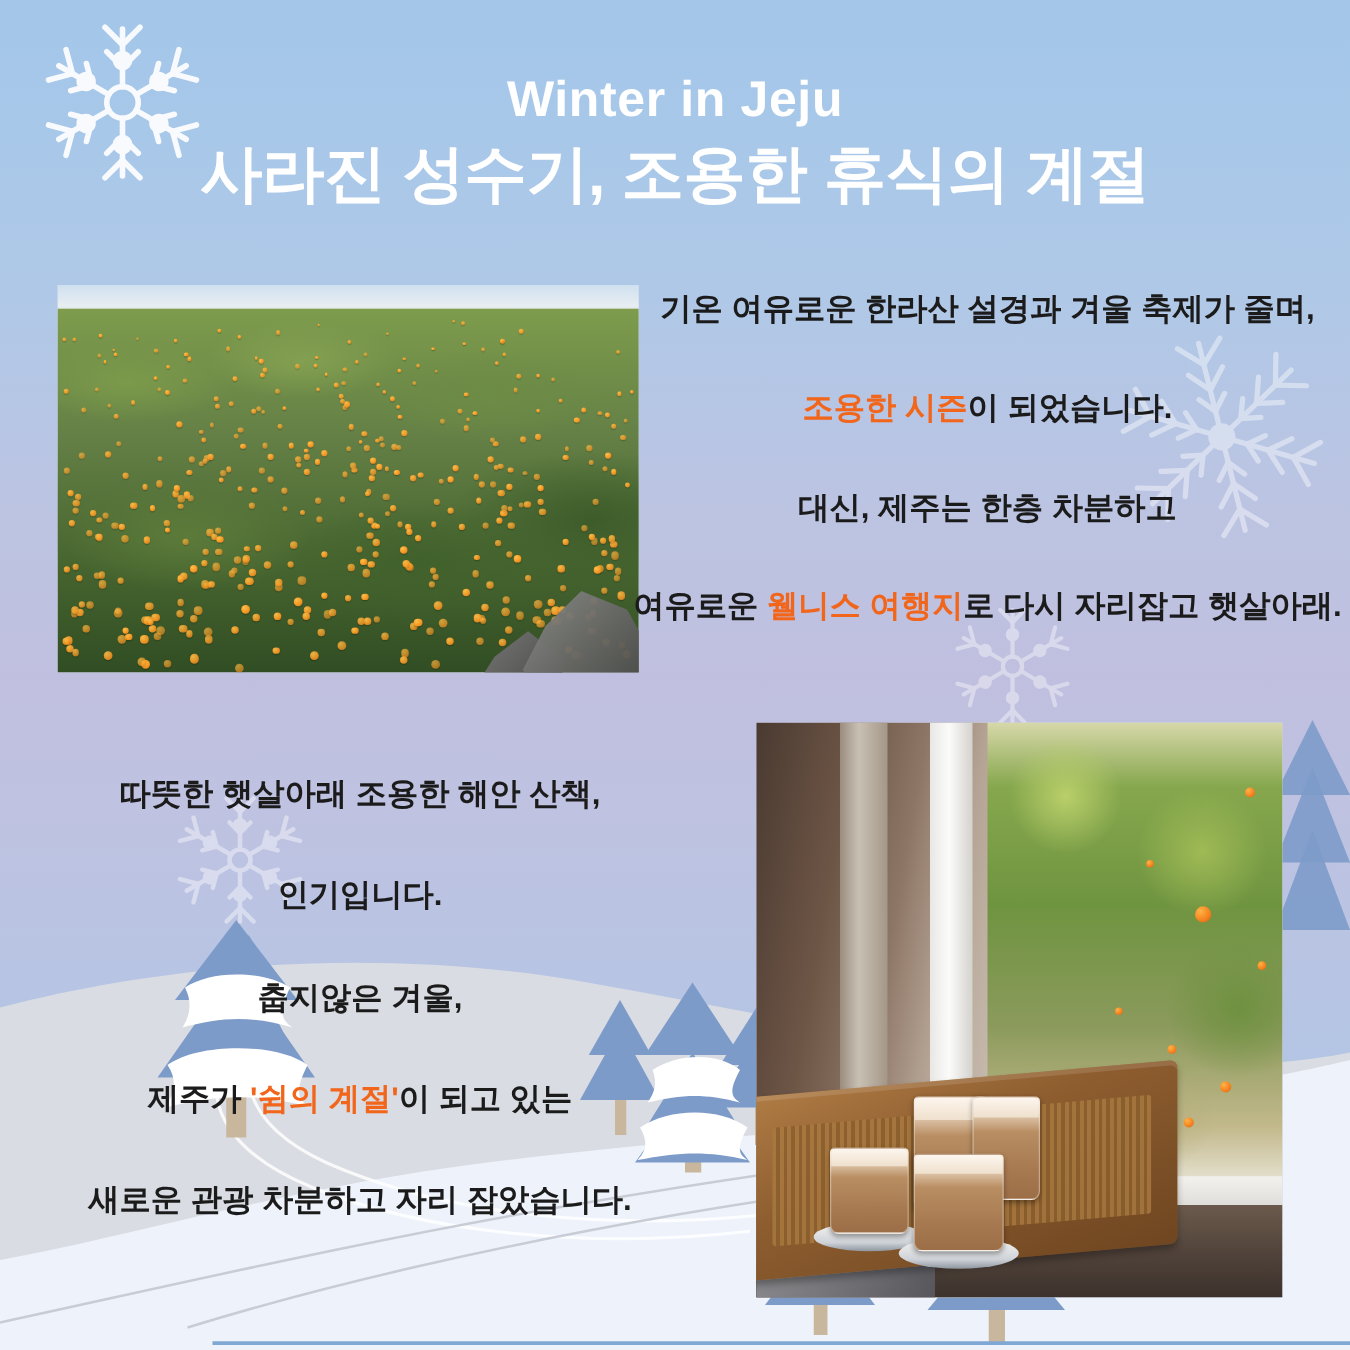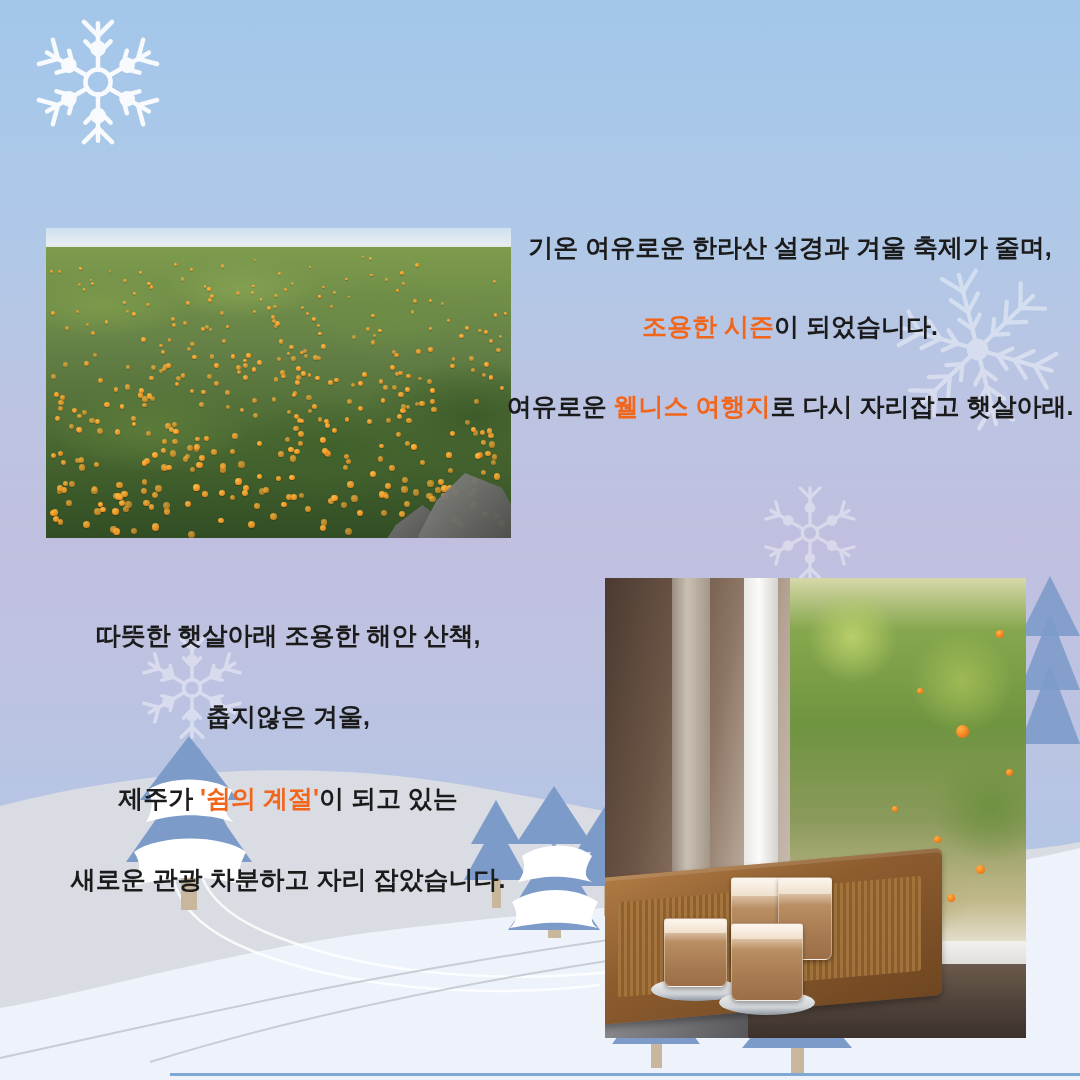--- a/index.html
+++ b/index.html
@@ -329,20 +329,24 @@
         <line x1="50" y1="32" x2="57" y2="25"></line>
       </g>
       <use href="#arm4" transform="rotate(60 50 50)"></use>
       <use href="#arm4" transform="rotate(120 50 50)"></use>
       <use href="#arm4" transform="rotate(180 50 50)"></use>
       <use href="#arm4" transform="rotate(240 50 50)"></use>
       <use href="#arm4" transform="rotate(300 50 50)"></use>
     </g>
   </svg>
 
+  <div class="header">
+    <div class="title-en">Winter in Jeju</div>
+    <div class="title-ko">사라진 성수기, 조용한 휴식의 계절</div>
+  </div>
 
   <div class="photo photo-orchard">
     <div class="ph-layer">
       <div class="orch-sky"></div>
       <div class="orch-base"></div>
       <div class="orch-fruit" id="orchard-fruit">
           <i style="left: 57.2907%; top: 28.73%; width: 3.5467px; height: 3.5467px; opacity: 0.94;"></i>
           <i style="left: 63.9473%; top: 76.357%; width: 5.04106px; height: 5.04106px; opacity: 0.73;"></i>
           <i style="left: 18.6471%; top: 20.6383%; width: 2.88788px; height: 2.88788px; opacity: 0.92;"></i>
           <i style="left: 24.8366%; top: 39.4884%; width: 3.86547px; height: 3.86547px; opacity: 0.83;"></i>
@@ -802,24 +806,26 @@
       <div class="glass g2"></div>
       <div class="glass g3"></div>
       <div class="glass g1"></div>
       <div class="glass g4"></div>
     </div>
   </div>
 
   <div class="txt-right">
     <div class="line"><span>기온 여유로운 한라산 설경과 겨울 축제가 줄며,</span></div>
     <div class="line"><span class="hl">조용한 시즌</span><span>이 되었습니다.</span></div>
+    <div class="line"><span>대신, 제주는 한층 차분하고</span></div>
     <div class="line"><span>여유로운 </span><span class="hl">웰니스 여행지</span><span>로 다시 자리잡고 햇살아래.</span></div>
   </div>
 
   <div class="txt-left">
     <div class="line"><span>따뜻한 햇살아래 조용한 해안 산책,</span></div>
+    <div class="line"><span>인기입니다.</span></div>
     <div class="line"><span>춥지않은 겨울,</span></div>
     <div class="line"><span>제주가 </span><span class="hl">'쉼의 계절'</span><span>이 되고 있는</span></div>
     <div class="line"><span>새로운 관광 차분하고 자리 잡았습니다.</span></div>
   </div>
 
   <div class="bottom-rule"></div>
 </div>
 
 </body></html>

